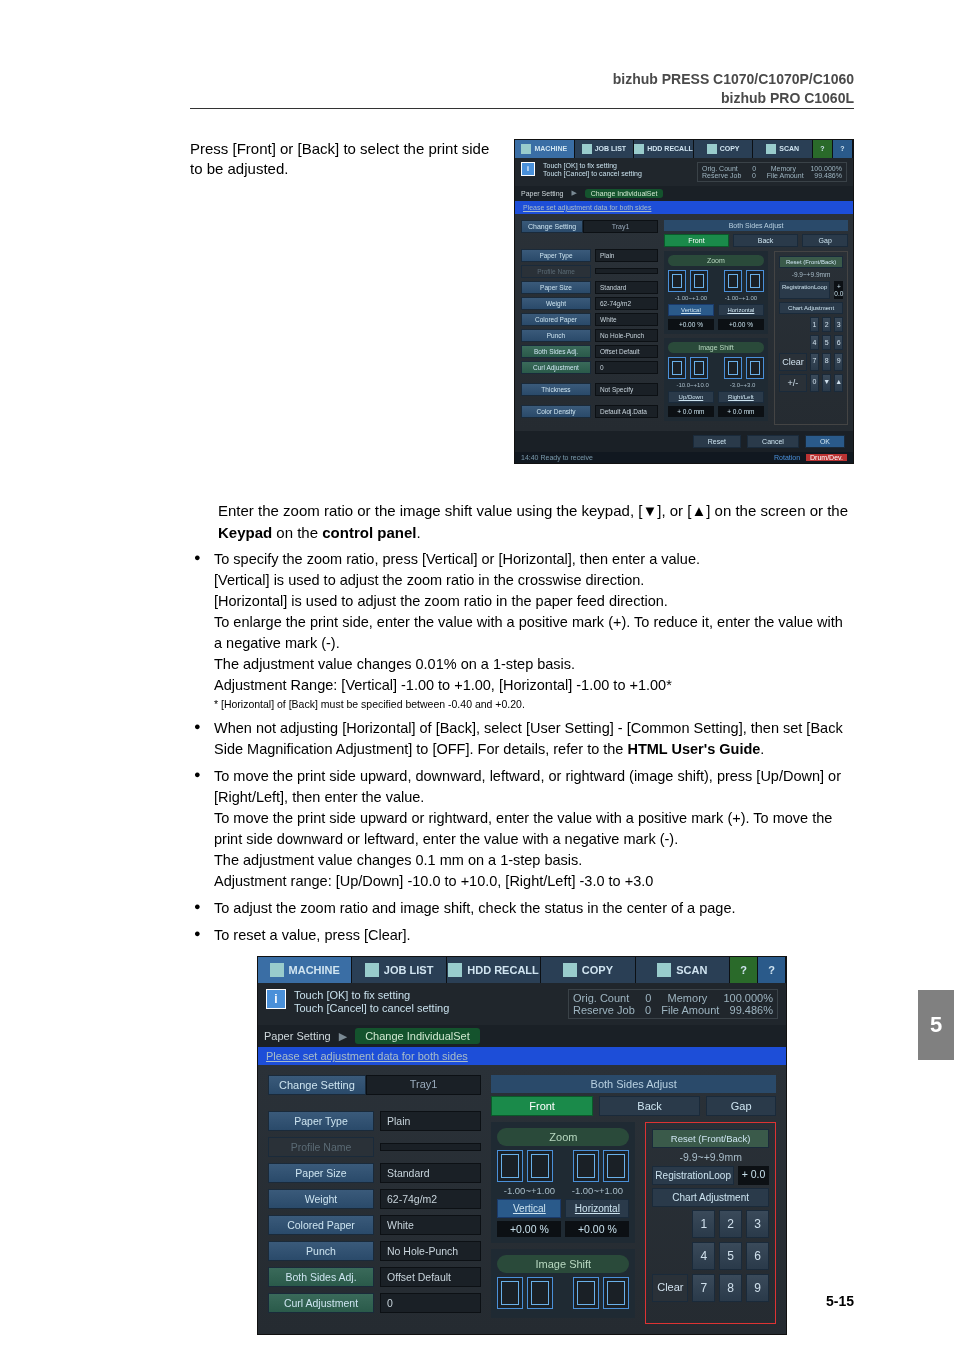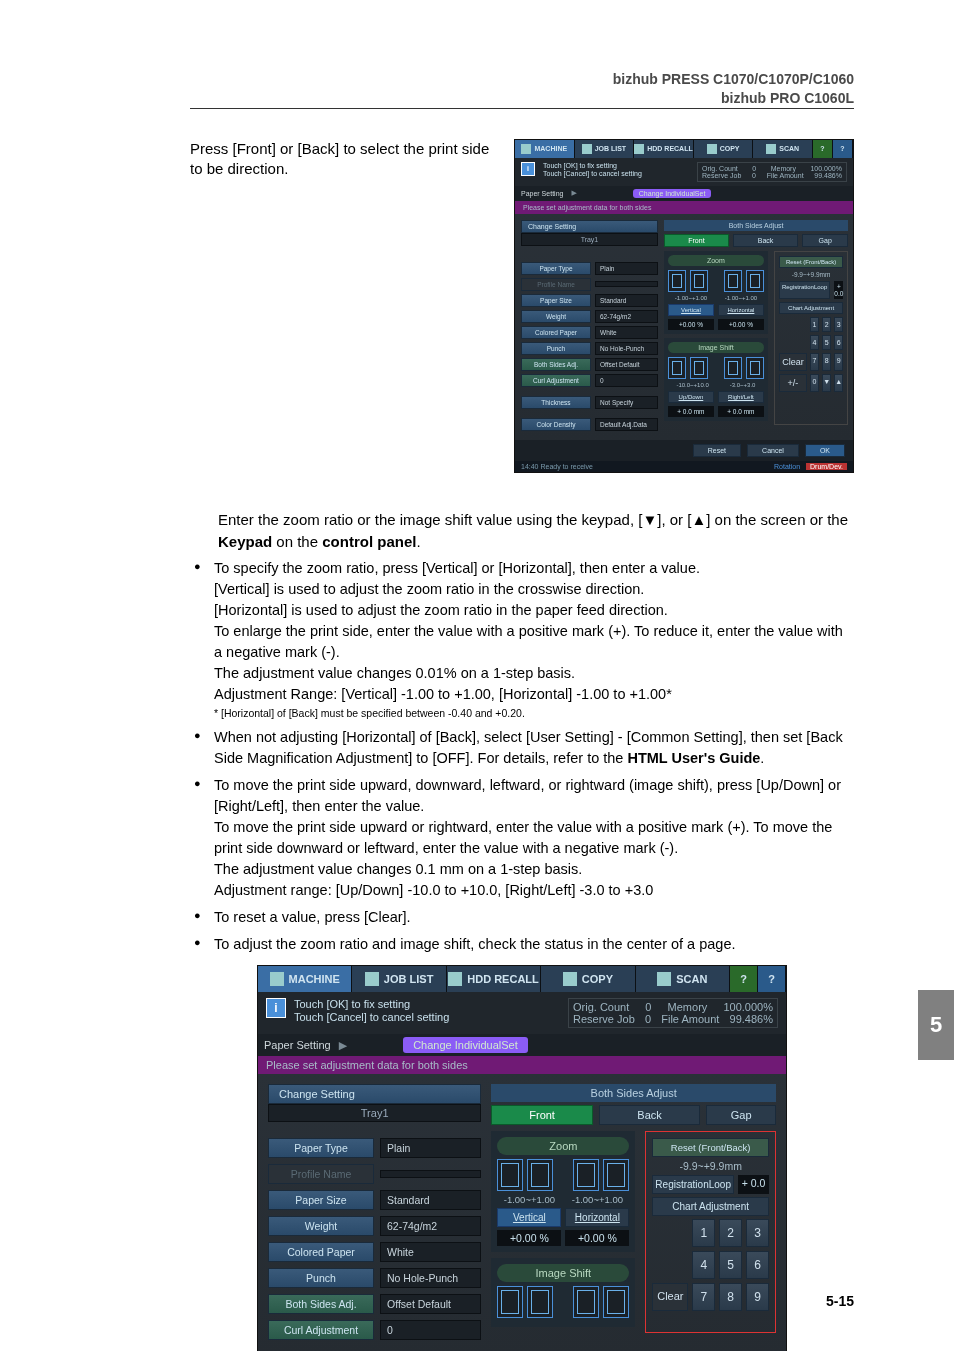--- a/index.html
+++ b/index.html
@@ -38,36 +38,36 @@
   .infobar { display: flex; padding: 4px 6px; gap: 8px; background: #20262c; }
   .big .infobar { padding: 6px 8px; }
   .infobar .iico { width: 14px; height: 14px; background: #4a90d9; display: flex; align-items: center; justify-content: center; color: #fff; font-weight: bold; border: 1px solid #fff; }
   .big .infobar .iico { width: 20px; height: 20px; font-size: 12px; }
   .infobar .itxt { flex: 1; line-height: 1.2; color: #c8e0ec; }
   .statusbox { border: 1px solid #3a4248; padding: 2px 4px; color: #9db4c0; text-align: left; width: 150px; }
   .big .statusbox { width: 210px; }
   .statusbox .srow { display: flex; justify-content: space-between; }
   .crumb { background: #1a2026; padding: 3px 6px; display: flex; align-items: center; gap: 8px; }
   .crumb .arrow { color: #7a8a94; }
-  .crumb .bc2 { background: #8b5cf6; color: #d0e8d0; padding: 1px 6px; border-radius: 3px; margin-left: 48px; }
+  .crumb .bc2 { background: #14532d; color: #d0e8d0; padding: 1px 6px; border-radius: 3px; }
   .big .crumb .bc2 { padding: 2px 10px; }
-  .subtitle { background: #701a75; padding: 3px 8px; color: #a8bcc8; }
+  .subtitle { background: #1d4ed8; padding: 3px 8px; color: #a8bcc8; text-decoration: underline; }
   .mainpane { display: flex; padding: 6px; gap: 6px; background: linear-gradient(#2a3138, #252b31); }
   .big .mainpane { padding: 10px; gap: 10px; }
   .leftcol { flex: 0 0 42%; }
   .rightcol { flex: 1; }
   .row2 { display: flex; align-items: center; margin-bottom: 3px; gap: 4px; }
   .big .row2 { margin-bottom: 6px; gap: 6px; }
   .lbl { background: linear-gradient(#3a5a7a, #2a4a6a); color: #cde4f0; padding: 2px 4px; width: 70px; text-align: center; border: 1px solid #1a2a3a; font-size: 6.5px; }
   .big .lbl { width: 106px; font-size: 10.5px; padding: 3px 4px; }
   .lbl.alt { background: linear-gradient(#3a6a5a, #2a5a4a); }
   .lbl.dis { background: #2a3138; color: #5a6a74; }
   .val { background: #1a2026; color: #c8d4dc; padding: 2px 4px; flex: 1; border: 1px solid #0c1014; font-size: 6.5px; }
   .big .val { font-size: 10.5px; padding: 3px 6px; }
-  .chgbar { display:flex; margin-bottom: 16px; flex-direction: column; }
+  .chgbar { display:flex; margin-bottom: 16px; }
   .chgbar .cs { background: linear-gradient(#3a5a7a,#2a4a6a); color:#cde4f0; padding:2px 6px; border:1px solid #1a2a3a; }
   .big .chgbar .cs { padding: 3px 10px; }
   .chgbar .tr { background:#1a2026; color:#9ab; padding:2px 6px; border:1px solid #0c1014; flex:1; text-align:center;}
   .sectitle { background: #2a4a3a; color: #b8d8c0; text-align: center; padding: 2px 0; margin-bottom: 4px; border-radius: 9px; }
   .big .sectitle { padding: 3px 0; }
   .sidetitle { background: #2a4a6a; color: #b8d0e0; text-align: center; padding: 2px 0; margin-bottom: 3px; }
   .big .sidetitle { padding: 3px 0; }
   .fb { display: flex; gap: 4px; margin-bottom: 4px; justify-content: center; }
   .big .fb { gap: 6px; margin-bottom: 6px; }
   .fb .btn { background: #2a3a4a; color: #cde4f0; padding: 2px 8px; border: 1px solid #1a2a3a; text-align: center; flex: 1; }
@@ -117,21 +117,21 @@
 <body>
 
 <div class="page">
   <div class="header">
     <div>bizhub PRESS C1070/C1070P/C1060</div>
     <div>bizhub PRO C1060L</div>
   </div>
   <hr class="rule">
 
   <div class="row1">
-    <div class="txt">Press [Front] or [Back] to select the print side to be direction.</div>
+    <div class="txt">Press [Front] or [Back] to select the print side to be adjusted.</div>
     <div class="scr">
 
       <div class="scrwrap">
         <div class="topnav">
           <div class="tab active">
               <span class="ico"></span>
               <span>MACHINE</span>
             </div>
           <div class="tab">
               <span class="ico"></span>
@@ -351,24 +351,24 @@
     <li>
         <span class="li-body"><span>When not adjusting [Horizontal] of [Back], select [User Setting] - [Common Setting], then set [Back Side Magnification Adjustment] to [OFF]. For details, refer to the </span><span class="bold">HTML User's Guide</span><span>.</span></span>
       </li>
     <li>
         <span class="li-body" style="white-space:pre-line">To move the print side upward, downward, leftward, or rightward (image shift), press [Up/Down] or [Right/Left], then enter the value.
 To move the print side upward or rightward, enter the value with a positive mark (+). To move the print side downward or leftward, enter the value with a negative mark (-).
 The adjustment value changes 0.1 mm on a 1-step basis.
 Adjustment range: [Up/Down] -10.0 to +10.0, [Right/Left] -3.0 to +3.0</span>
       </li>
     <li>
-        <span class="li-body">To reset a value, press [Clear].</span>
+        <span class="li-body">To adjust the zoom ratio and image shift, check the status in the center of a page.</span>
       </li>
     <li>
-        <span class="li-body">To adjust the zoom ratio and image shift, check the status in the center of a page.</span>
+        <span class="li-body">To reset a value, press [Clear].</span>
       </li>
   </ul>
 
   <div class="bigshot">
 
     <div class="scrwrap big">
       <div class="topnav">
         <div class="tab active">
             <span class="ico"></span>
             <span>MACHINE</span>

